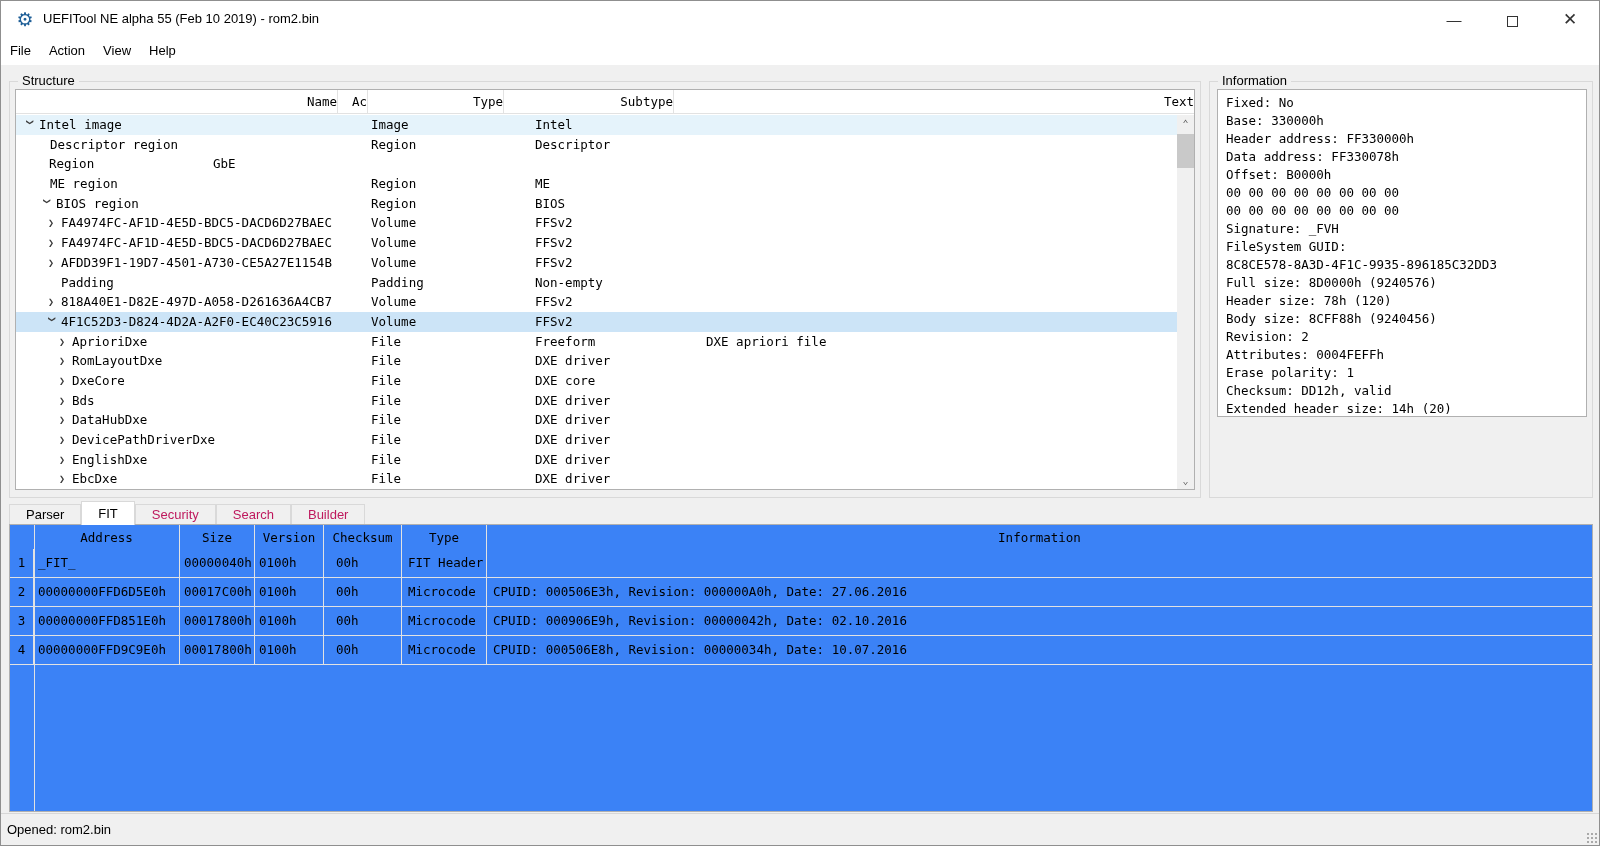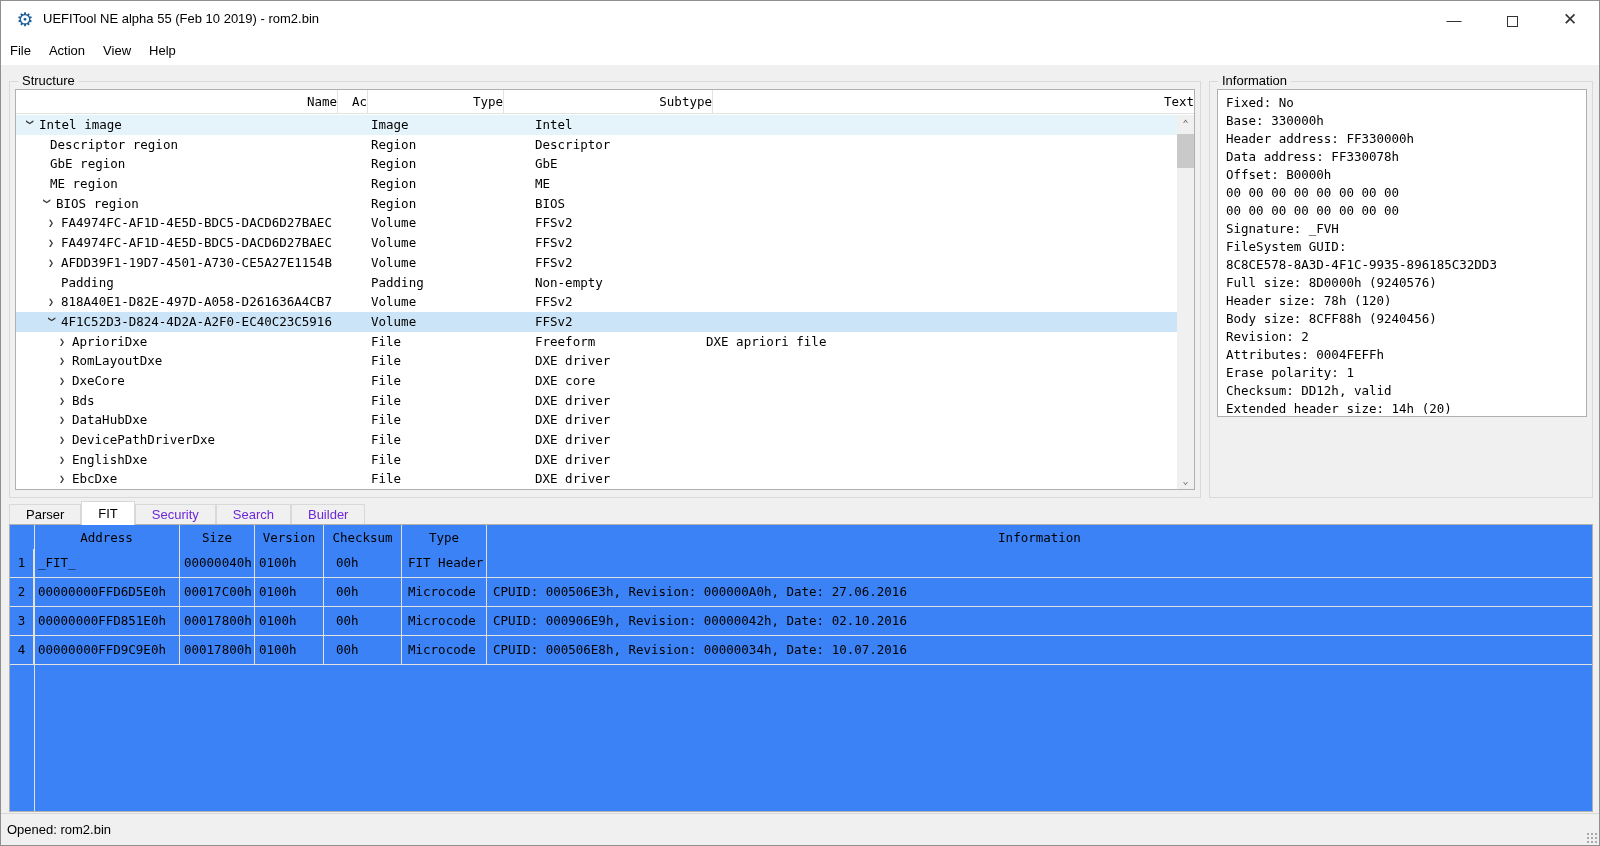--- a/index.html
+++ b/index.html
@@ -30,21 +30,21 @@
   .gb-structure { left:8px; top:80px; width:1192px; height:417px; }
   .gb-info { left:1208px; top:80px; width:384px; height:417px; }
 
   
   .tree { position:absolute; left:14px; top:88px; width:1180px; height:401px; background:#fff; border:1px solid #b0b0b0; overflow:hidden; }
   .tree-header { display:flex; height:24px; border-bottom:1px solid #e2e2e2; background:#fff;text-align:right; }
   .tree-header > div { border-right:1px solid #e2e2e2; padding:4px 0 0 4px; font-size:12.5px; }
   .th-name { width:322px; padding-left:8px !important; }
   .th-ac { width:30px; }
   .th-type { width:136px; }
-  .th-subtype { width:170px;margin-left:39px; }
+  .th-subtype { width:170px; }
   .th-text { flex:1; border-right:none !important; }
   .tree-body { position:absolute; left:0; top:25px; right:17px; bottom:0; }
   .trow { display:flex; height:19.7px; line-height:19.7px; white-space:nowrap; }
   .trow.hl1 { background:#e5f3fb; }
   .trow.hl2 { background:#cce4f7; }
   .c-name { width:322px; overflow:hidden; display:flex; }
   .c-ac { width:30px; }
   .c-type { width:136px; padding-left:3px; }
   .c-subtype { width:170px; padding-left:3px;margin-left:28px; }
   .c-text { flex:1; padding-left:4px; }
@@ -57,21 +57,21 @@
   .vscroll .sb-up { top:0; } .vscroll .sb-down { bottom:0; }
   .vscroll .sb-thumb { position:absolute; left:0; top:19px; width:17px; height:34px; background:#c9c9c9; }
 
   
   .info-box { position:absolute; left:1216px; top:88px; width:370px; height:328px; background:#fff; border:1px solid #b0b0b0; padding:4px 0 0 8px; overflow:hidden; }
   .info-line { height:18px; line-height:18px; white-space:pre; }
 
   
   .tabbar { position:absolute; left:8px; top:500px; height:24px; }
   .tab { display:inline-block; height:21px; margin-top:3px; padding:2px 16px 0 16px; font-size:13px; border:1px solid #d9d9d9; border-bottom:none; background:#f0f0f0; color:#000; vertical-align:bottom; }
-  .tab.disabled { color:#6d28d9;text-align:center; }
+  .tab.disabled { color:#be185d;text-align:center; }
   .tab.active { background:#fff; height:24px; margin-top:0; padding-top:4px; position:relative; z-index:2; }
 
   
   .fit-panel { position:absolute; left:8px; top:523px; width:1584px; height:288px; background:#3b82f6; border:1px solid #b0b0b0; overflow:hidden; }
   .fit-gutter-line { position:absolute; left:24px; top:0; bottom:0; width:1px; background:#e2e2e2; }
   .fit-header { display:flex; height:24px; }
   .fit-header > div { text-align:center; padding-top:5px; font-size:12.5px; }
   .fit-row { display:flex; height:29px; line-height:28px; border-bottom:1px solid #e2e2e2; white-space:nowrap; }
   .fit-row > div, .fit-header > div { overflow:hidden; }
   .fc-n { width:24px; text-align:center; flex:none; }
@@ -136,24 +136,20 @@
         <div class="c-name" style="padding-left: 21px;">
           <span class="arrow"></span>
           <span>Descriptor region</span>
         </div>
         <div class="c-ac"></div>
         <div class="c-type">Region</div>
         <div class="c-subtype">Descriptor</div>
         <div class="c-text"></div>
       </div>
       <div class="trow">
-        <div class="c-name" style="padding-left: 21px;">
-          <span class="arrow"></span>
-          <span>GbE region</span>
-        </div>
         <div class="c-ac"></div>
         <div class="c-type">Region</div>
         <div class="c-subtype">GbE</div>
         <div class="c-text"></div>
       </div>
       <div class="trow">
         <div class="c-name" style="padding-left: 21px;">
           <span class="arrow"></span>
           <span>ME region</span>
         </div>

